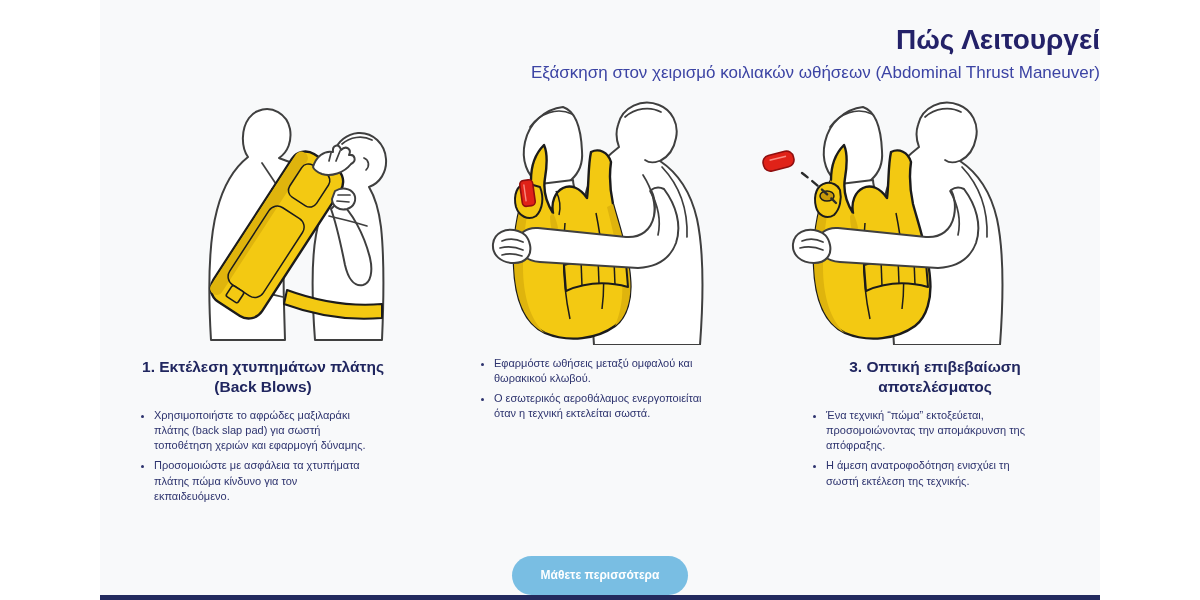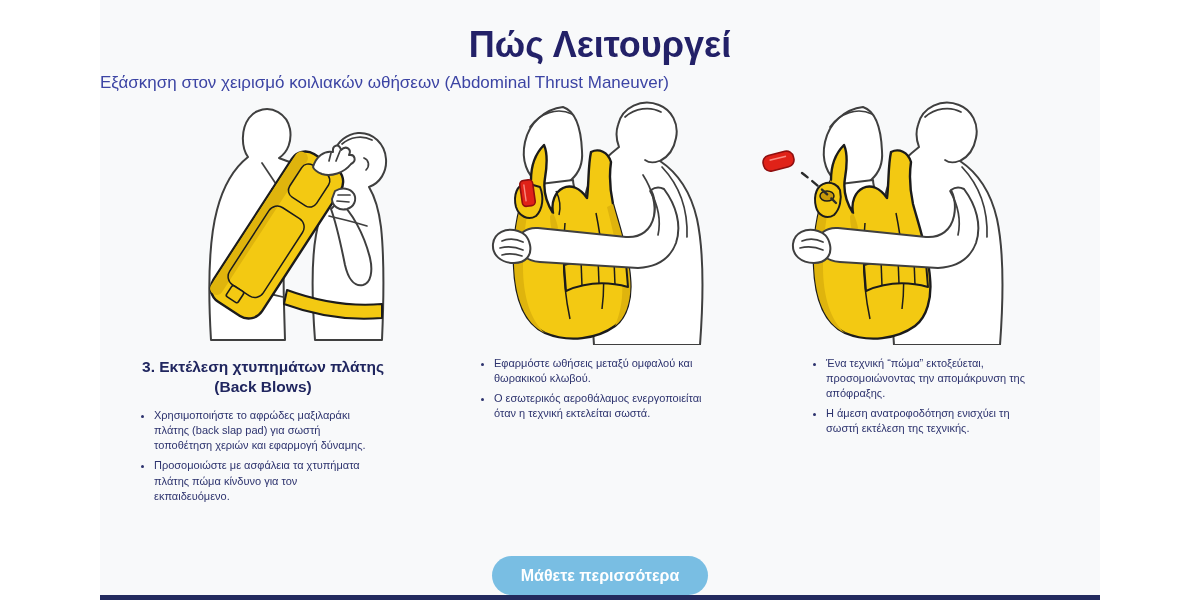--- a/index.html
+++ b/index.html
@@ -1,38 +1,38 @@
 <!DOCTYPE html>
 <html><head>
 <meta charset="utf-8">
 <style>
   html,body{margin:0;padding:0;background:#ffffff;}
   body{width:1200px;height:600px;overflow:hidden;font-family:"Liberation Sans",sans-serif;}
   .stage{position:relative;width:1200px;height:600px;background:#ffffff;}
   .section{position:absolute;left:100px;top:0;width:1000px;height:600px;background:#f8f9fa;}
-  .title{margin:0;padding-top:24px;text-align:center;font-size:36px;font-weight:bold;color:#232168;}
-  .subtitle{margin:7px 0 0 0;text-align:left;font-size:17px;color:#3c44a4;}
+  .title{margin:0;padding-top:24px;text-align:right;font-size:28px;font-weight:bold;color:#232168;}
+  .subtitle{margin:7px 0 0 0;text-align:right;font-size:17px;color:#3c44a4;}
   .cols{position:absolute;top:95px;left:0;width:1000px;height:455px;}
   .col{position:absolute;top:0;width:310px;}
   .col1{left:8px;}
   .col2{left:348px;}
   .col3{left:680px;}
   .illus{height:250px;display:flex;justify-content:center;align-items:flex-end;}
   .illus svg{position:relative;display:block;}
   .col1 .illus svg{left:9px;}
   .col2 .illus svg{left:-5px;}
   .col3 .illus svg{left:-43px;}
   .step-h{margin:12px 0 0 0;text-align:center;font-size:15.5px;font-weight:bold;line-height:1.3;color:#20265f;}
   .step-h span{display:block;}
   ul.bullets{margin:11px 0 0 26px;padding:0 0 0 20px;width:215px;list-style:disc;color:#2d336e;font-size:11px;line-height:1.37;}
   ul.bullets li{margin-bottom:5px;}
   ul.bullets li::marker{color:#2d336e;}
   .cta-row{position:absolute;top:556px;left:0;width:1000px;text-align:center;}
   .cta{display:inline-block;border:none;cursor:pointer;background:#79bee3;color:#ffffff;font-family:"Liberation Sans",sans-serif;
-       font-size:16px;font-weight:bold;height:39px;line-height:39px;padding:0 29px;border-radius:21px;}
+       font-size:12px;font-weight:bold;height:39px;line-height:39px;padding:0 29px;border-radius:21px;}
   .footer-bar{position:absolute;left:0;bottom:0;width:1000px;height:5px;background:#232a5e;}
   .figure-stroke{stroke:#3f3f3f;stroke-width:2;fill:#ffffff;stroke-linecap:round;stroke-linejoin:round;}
   .detail-line{stroke:#3f3f3f;stroke-width:1.7;fill:none;stroke-linecap:round;}
   .vest{fill:#f3c912;stroke:#1b1b1b;stroke-width:2.4;stroke-linejoin:round;}
   .vest-thin{fill:#f3c912;stroke:#1b1b1b;stroke-width:2;stroke-linejoin:round;}
   .vest-shade{fill:#dfb40d;stroke:none;}
   .stitch{fill:none;stroke:#1b1b1b;stroke-width:1.5;}
   .plug{fill:#e02218;stroke:#8f0f0f;stroke-width:1.6;}
 </style>
 </head>
@@ -87,21 +87,21 @@
               C201,50 207,54 204,60 C210,59 212,66 206,69 C199,78 186,82 177,79 C172,77 169,75 168,72 Z"></path>
             <path class="detail-line" d="M186,58 L184,66"></path>
             <path class="detail-line" d="M195,56 L191,66"></path>
 
             <path class="figure-stroke" d="M190,96 C197,92 205,93 209,99 C212,105 209,112 202,114 C194,116 187,111 187,104 Z"></path>
             <path class="detail-line" d="M193,100 L205,100"></path>
             <path class="detail-line" d="M192,106 L204,107"></path>
           </svg>
         </div>
         <h3 class="step-h">
-          <span>3. Εκτέλεση χτυπημάτων πλάτης</span>
+          <span>1. Εκτέλεση χτυπημάτων πλάτης</span>
           <span>(Back Blows)</span>
         </h3>
         <ul class="bullets">
           <li>Χρησιμοποιήστε το αφρώδες μαξιλαράκι πλάτης (back slap pad) για σωστή τοποθέτηση χεριών και εφαρμογή δύναμης.</li>
           <li>Προσομοιώστε με ασφάλεια τα χτυπήματα πλάτης πώμα κίνδυνο για τον εκπαιδευόμενο.</li>
         </ul>
       </div>
 
       <div class="col col2">
         <div class="illus">
@@ -212,20 +212,24 @@
               <path class="detail-line" d="M32,153 C40,151 48,152 55,155"></path>
             </g>
 
             <path d="M50,78 C62,87 72,96 84,108" fill="none" stroke="#2b2b2b" stroke-width="2.4" stroke-dasharray="7 6" stroke-linecap="round"></path>
             <g transform="rotate(-14 27 66)">
               <rect class="plug" x="11" y="58" width="31" height="16" rx="7"></rect>
               <line x1="18" y1="63" x2="35" y2="63" stroke="#f98b80" stroke-width="1.6"></line>
             </g>
           </svg>
         </div>
+        <h3 class="step-h">
+          <span>3. Οπτική επιβεβαίωση</span>
+          <span>αποτελέσματος</span>
+        </h3>
         <ul class="bullets">
           <li>Ένα τεχνική “πώμα” εκτοξεύεται, προσομοιώνοντας την απομάκρυνση της απόφραξης.</li>
           <li>Η άμεση ανατροφοδότηση ενισχύει τη σωστή εκτέλεση της τεχνικής.</li>
         </ul>
       </div>
 
     </div>
 
     <div class="cta-row">
       <button class="cta">Μάθετε περισσότερα</button>

